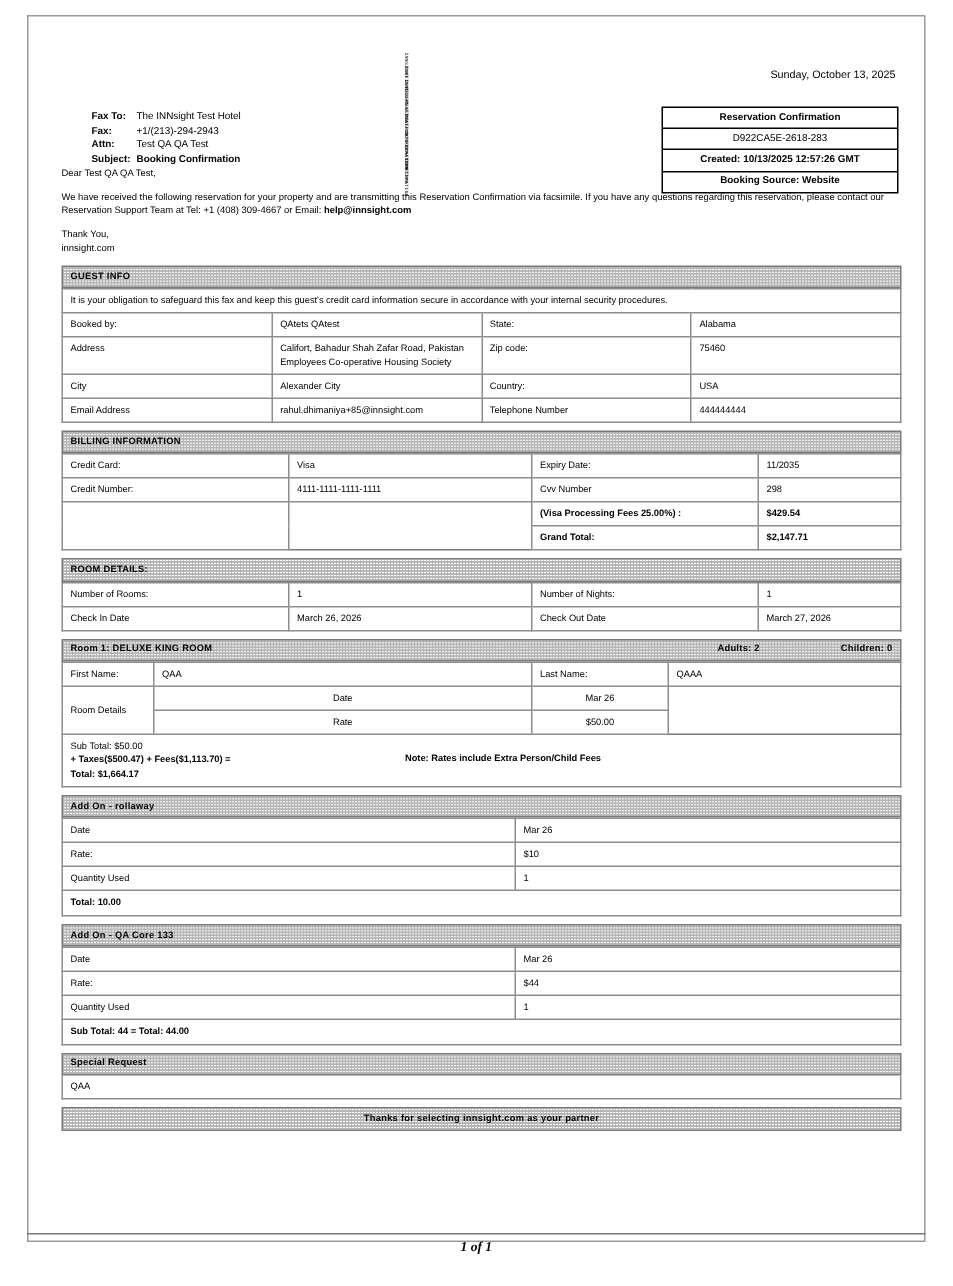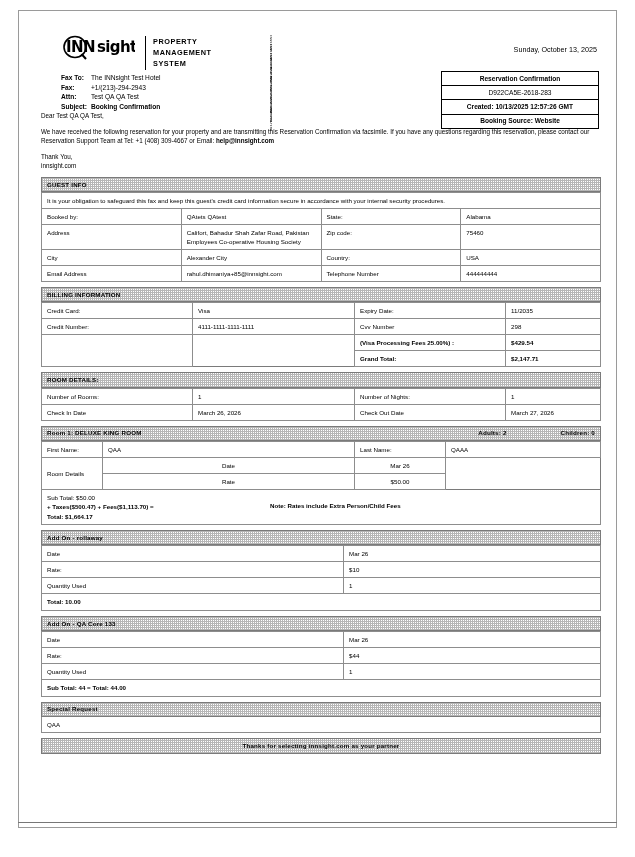--- a/index.html
+++ b/index.html
@@ -67,36 +67,20 @@
 </style>
 </head>
 <body>
 
 <div class="page">
   <div class="sheet">
     <div class="inner">
 
       <div class="hdr">
 
-        <div class="logo">
-          <div class="logoMark">
-            <svg width="74" height="26" viewBox="0 0 74 26">
-              <ellipse cx="14" cy="12" rx="11" ry="10.5" fill="none" stroke="#000" stroke-width="1.6"></ellipse>
-              <line x1="20.5" y1="19" x2="25" y2="24" stroke="#000" stroke-width="2"></line>
-              <text x="5" y="16.5" font-family="DejaVu Sans, sans-serif" font-size="15" font-weight="bold">INN</text>
-              <text x="36" y="16.5" font-family="DejaVu Sans, sans-serif" font-size="15" font-weight="bold">sight</text>
-            </svg>
-          </div>
-          <div class="pipe"></div>
-          <div class="pms">
-            <div>PROPERTY</div>
-            <div>MANAGEMENT</div>
-            <div>SYSTEM</div>
-          </div>
-        </div>
 
         <div class="vbar">
           <span>INNSIGHT · RESERVATION · CONFIRMATION</span>
           <span style="margin-top:5px">INNSIGHT · RESERVATION · CONFIRMATION</span>
           <span style="margin-top:5px">INNSIGHT · RESERVATION · CONFIRMATION</span>
         </div>
 
         <div class="dateline">Sunday, October 13, 2025</div>
 
         <div class="faxblk">
@@ -287,13 +271,14 @@
       <div class="subbox bold">Sub Total: 44 = Total: 44.00</div>
 
       <div class="band" style="margin-top:5px">Special Request</div>
       <div class="subbox" style="border-top:none">QAA</div>
 
       <div class="band center footerband">Thanks for selecting innsight.com as your partner</div>
 
     </div>
   </div>
   <div class="hr-foot"></div>
+  <div class="pagenum">1 of 1</div>
 </div>
 
 </body></html>

